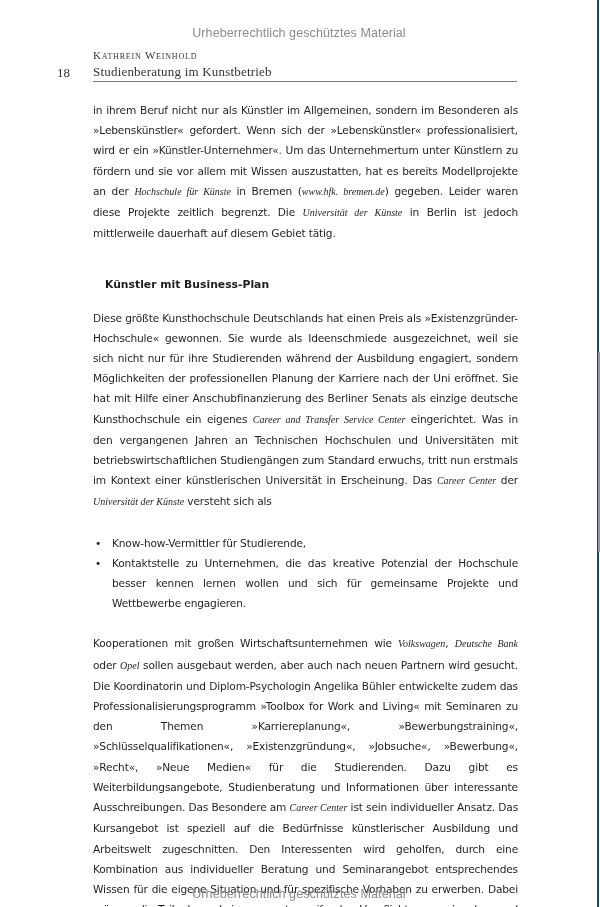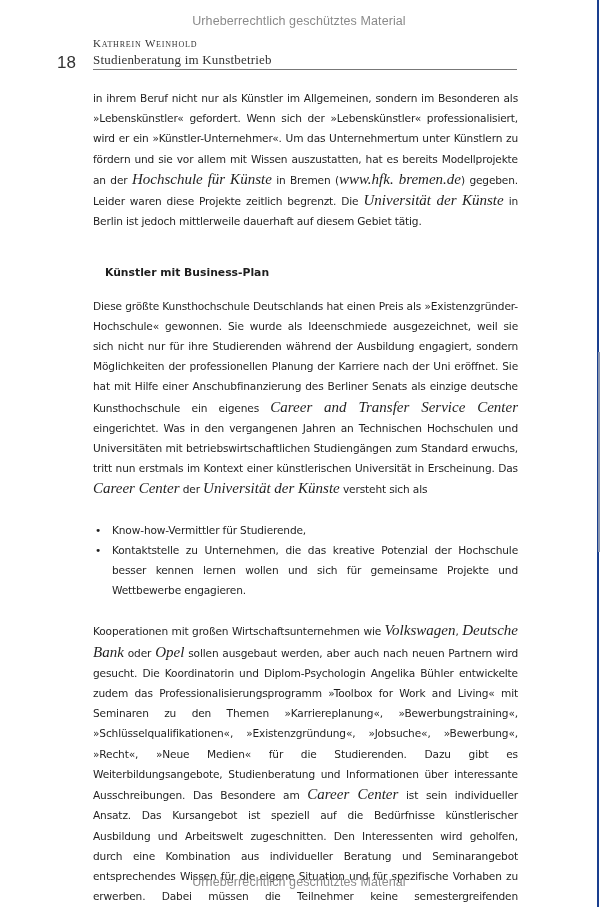--- a/index.html
+++ b/index.html
@@ -10,21 +10,21 @@
     body {
       width: 600px;
       height: 907px;
       position: relative;
       overflow: hidden;
       font-family: "Liberation Sans", sans-serif;
       color: #1a1a1a;
     }
     .page {
       position: absolute;
-      left: 0; top: 0;
+      left: 0; top: 12px;
       width: 598px;
       height: 731px;
       background: #ffffff;
     }
     .right-border {
       position: absolute;
       left: 597px;
       top: 0;
       width: 2px;
       height: 907px;
@@ -58,22 +58,22 @@
       font-family: "Liberation Serif", serif;
       font-size: 11px;
       color: #333;
       font-variant: small-caps;
       letter-spacing: 0.8px;
     }
     .page-number {
       position: absolute;
       left: 57px;
       top: 53px;
-      font-family: Liberation Sans, sans-serif;
-      font-size: 17px;
+      font-family: Liberation Serif, serif;
+      font-size: 13px;
       color: #333;
     }
     .book-title {
       position: absolute;
       left: 93px;
       top: 52px;
       font-family: "Liberation Serif", serif;
       font-size: 13px;
       color: #333;
       letter-spacing: 0.2px;
@@ -99,21 +99,21 @@
       letter-spacing: -0.15px;
     }
     .content p {
       margin: 0;
       text-align: justify;
       hyphens: manual;
     }
     .content .it {
       font-family: "Liberation Serif", serif;
       font-style: italic;
-      font-size: 15px;
+      font-size: 10px;
       letter-spacing: 0;
     }
     .gap { height: 20px; }
     .section-heading {
       font-weight: bold;
       font-size: 10.8px;
       margin: 12px;
       letter-spacing: 0;
     }
     ul.bullets {

